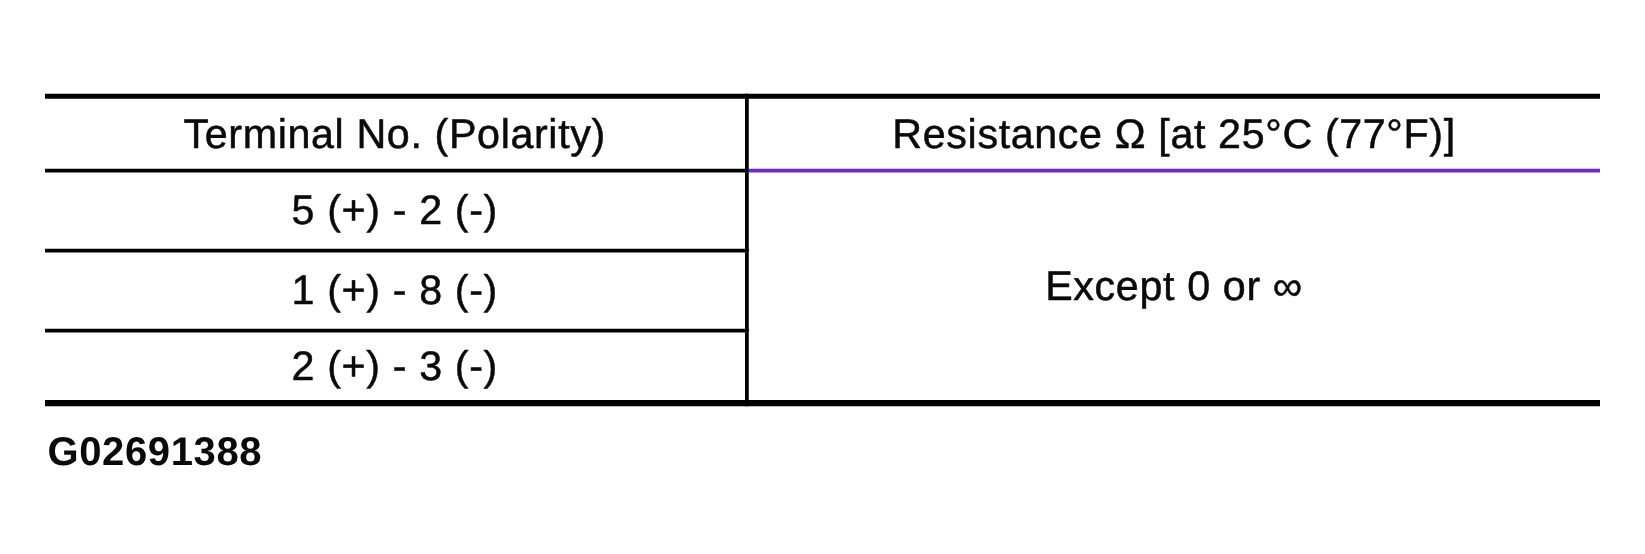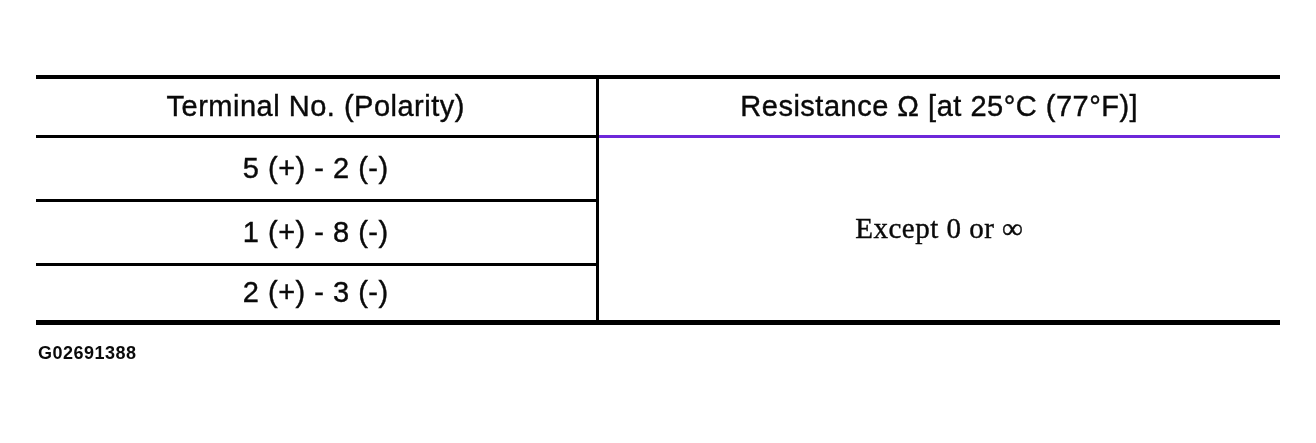--- a/index.html
+++ b/index.html
@@ -21,21 +21,21 @@
     left: 36px;
     top: 75px;
     width: 1244px;
     border-collapse: collapse;
     table-layout: fixed;
     border-top: 4px solid #000;
     border-bottom: 5px solid #000;
   }
   .spec-table th,
   .spec-table td {
-    font-size: 29px;
+    font-size: 33px;
     font-weight: 400;
     text-align: center;
     vertical-align: middle;
     padding: 0;
     color: #0a0a0a;
     -webkit-text-stroke: 0.4px #0a0a0a;
     letter-spacing: 0.5px;
     white-space: nowrap;
     overflow: hidden;
   }
@@ -50,27 +50,26 @@
   tr.row-body-last .cell-left {
     border-bottom: none;
   }
   .cell-right-header {
     border-bottom: 3px solid #6d28d9;
     padding-right: 120px;
   }
   .cell-right-merged {
     border-bottom: none;
     padding-right: 150px;
-    font-family: Liberation Serif, serif;
   }
   .figure-id {
     position: absolute;
     left: 38px;
     top: 343px;
-    font-size: 18px;
+    font-size: 32px;
     font-weight: 700;
     letter-spacing: 0.5px;
     color: #0a0a0a;
   }
 </style>
 </head>
 <body>
 
 <div class="page">
 

